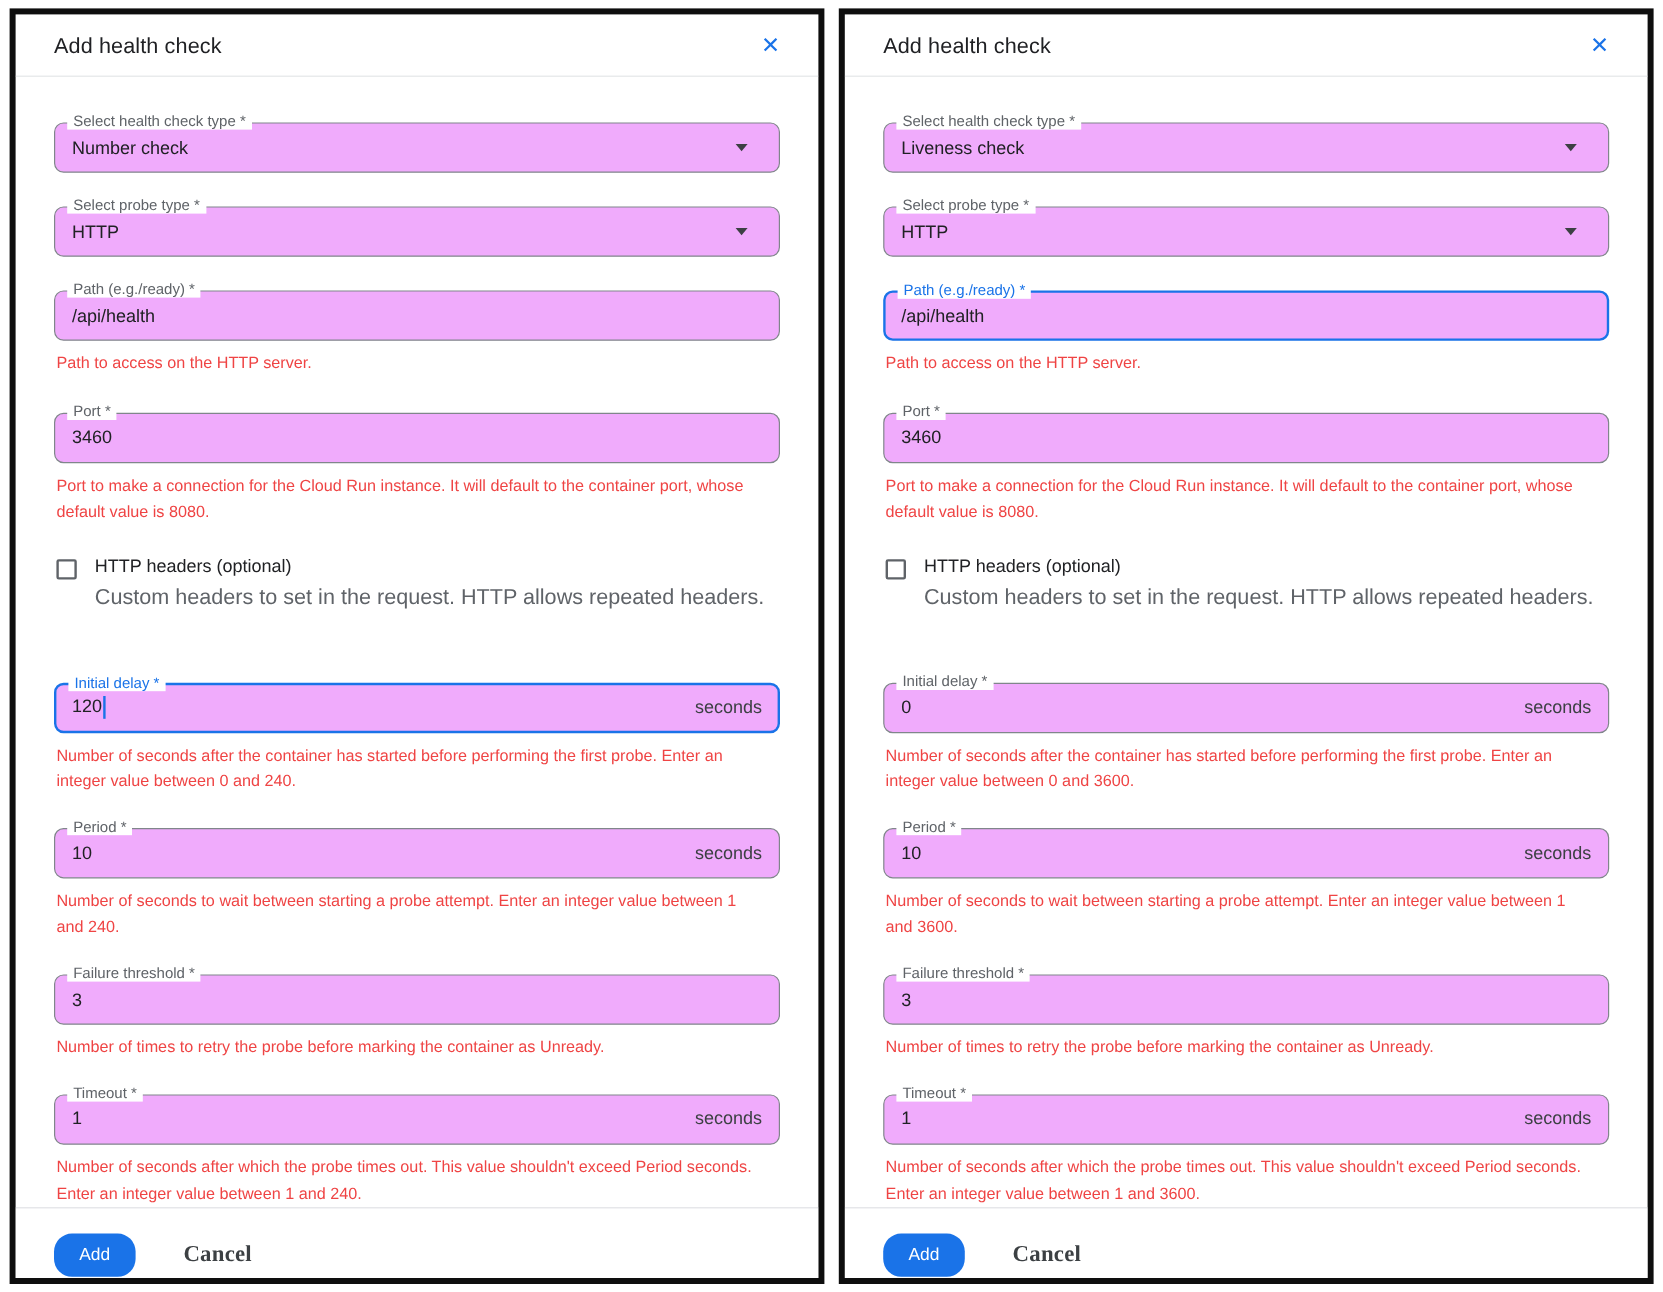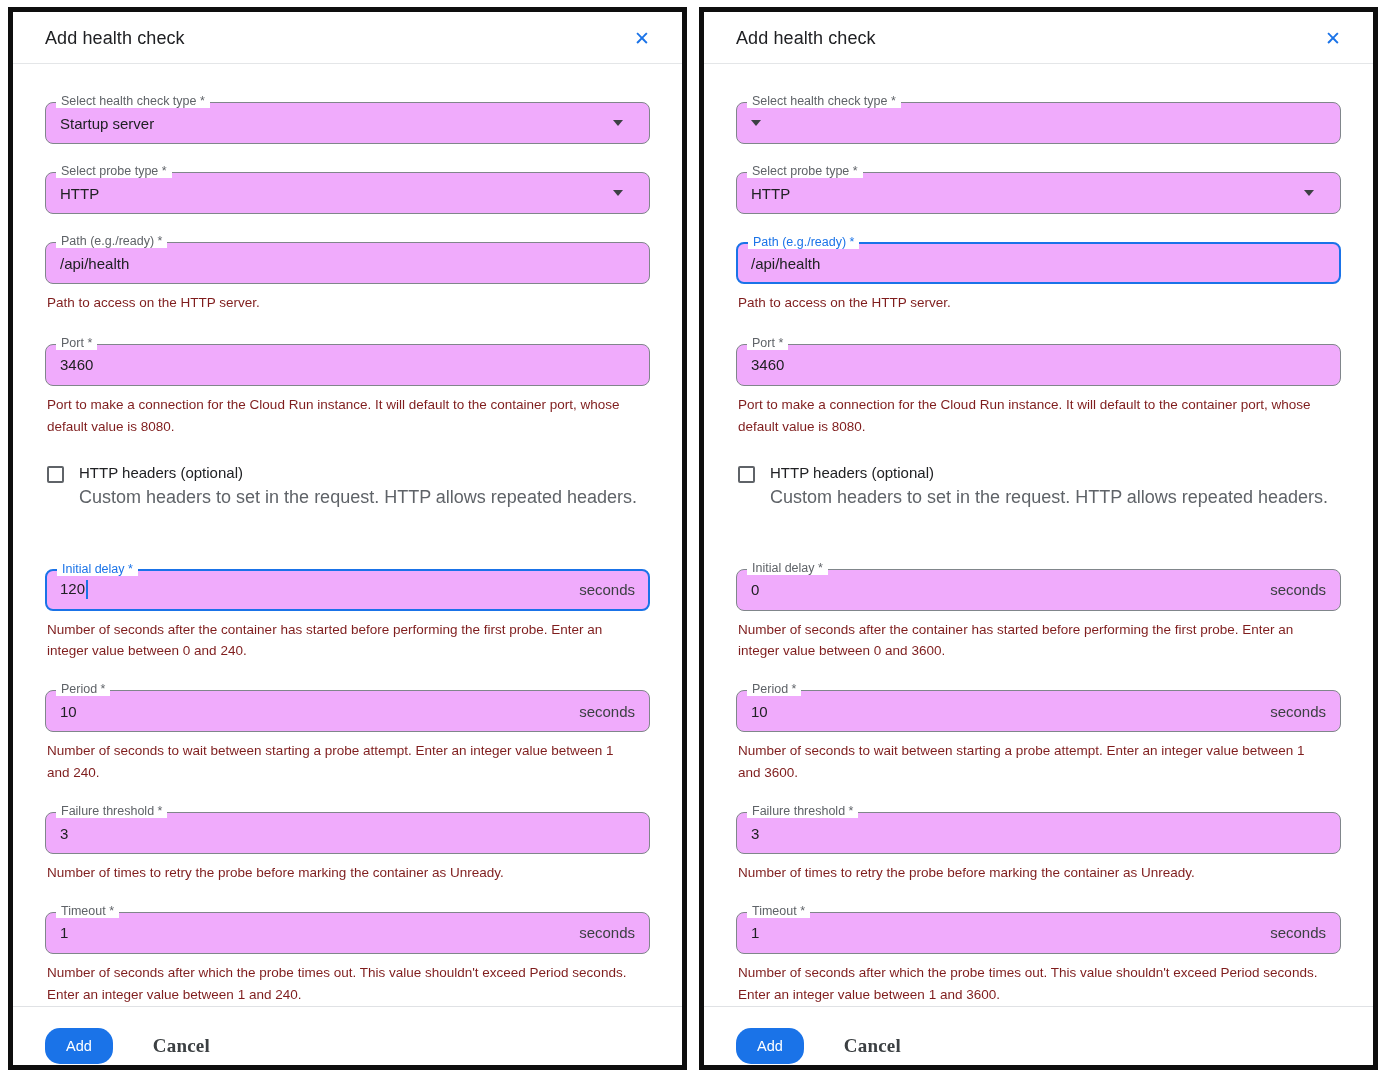--- a/index.html
+++ b/index.html
@@ -21,21 +21,21 @@
 
   .field { position:relative; display:flex; align-items:center; height:42px; border:1px solid #80868b; border-radius:8px; background:#f0abfc; padding:0 14px; }
   .field.focused { border:2px solid #1a73e8; padding:0 13px; }
   .flabel { position:absolute; top:-9px; left:10px; background:#fff; padding:0 5px; font-size:12.5px; color:#5f6368; white-space:nowrap; }
   .field.focused .flabel { color:#1a73e8; }
   .fvalue { flex:1; font-size:15px; color:#202124; }
   .fsuffix { font-size:15px; color:#3c4043; }
   .arrow { width:0; height:0; border-left:5px solid transparent; border-right:5px solid transparent; border-top:6px solid #3c4043; margin-right:12px; }
   .caret { display:inline-block; width:2px; height:19px; background:#1a73e8; vertical-align:middle; margin-left:1px; }
 
-  .helper { margin:8px 2px 0 2px; font-size:13.5px; line-height:1.62; color:#7f1d1d; max-width:592px; }
+  .helper { margin:8px 2px 0 2px; font-size:13.5px; line-height:1.62; color:#ef4444; max-width:592px; }
 
   .cb-row { display:flex; gap:15px; align-items:flex-start; padding-left:2px; }
   .cb-box { width:17px; height:17px; border:2px solid #5f6368; border-radius:2px; background:#fff; margin-top:2px; flex:none; cursor:pointer; }
   .cb-label { font-size:15px; color:#202124; }
   .cb-desc { font-size:18px; color:#5f6368; margin-top:3px; line-height:1.5; }
 
   .ftr { margin-top:auto; border-top:1px solid #e0e2e5; padding:21px 32px 40px 32px; display:flex; align-items:center; gap:40px;
          background:linear-gradient(180deg,#ffffff 0%,#ffffff 60%,#f1f1f1 100%); }
   .btn-add { background:#1a73e8; color:#fff; border:none; border-radius:15px; padding:10px 21px; font-size:14.5px; font-family:inherit; cursor:pointer; }
   .btn-cancel { background:none; border:none; color:#3c4043; font-size:19px; font-weight:600; font-family:Liberation Serif, serif; cursor:pointer; letter-spacing:.2px; }
@@ -48,21 +48,21 @@
   <div class="panel">
     <div class="hdr">
       <div class="hdr-title">Add health check</div>
       <div class="close-x">✕</div>
     </div>
     <div class="bdy">
 
       <div class="group">
         <div class="field">
           <span class="flabel">Select health check type *</span>
-          <span class="fvalue">Startup server</span>
+          <span class="fvalue">Number check</span>
           <span class="arrow"></span>
         </div>
       </div>
 
       <div class="group">
         <div class="field">
           <span class="flabel">Select probe type *</span>
           <span class="fvalue">HTTP</span>
           <span class="arrow"></span>
         </div>
@@ -139,20 +139,21 @@
   <div class="panel">
     <div class="hdr">
       <div class="hdr-title">Add health check</div>
       <div class="close-x">✕</div>
     </div>
     <div class="bdy">
 
       <div class="group">
         <div class="field">
           <span class="flabel">Select health check type *</span>
+          <span class="fvalue">Liveness check</span>
           <span class="arrow"></span>
         </div>
       </div>
 
       <div class="group">
         <div class="field">
           <span class="flabel">Select probe type *</span>
           <span class="fvalue">HTTP</span>
           <span class="arrow"></span>
         </div>

